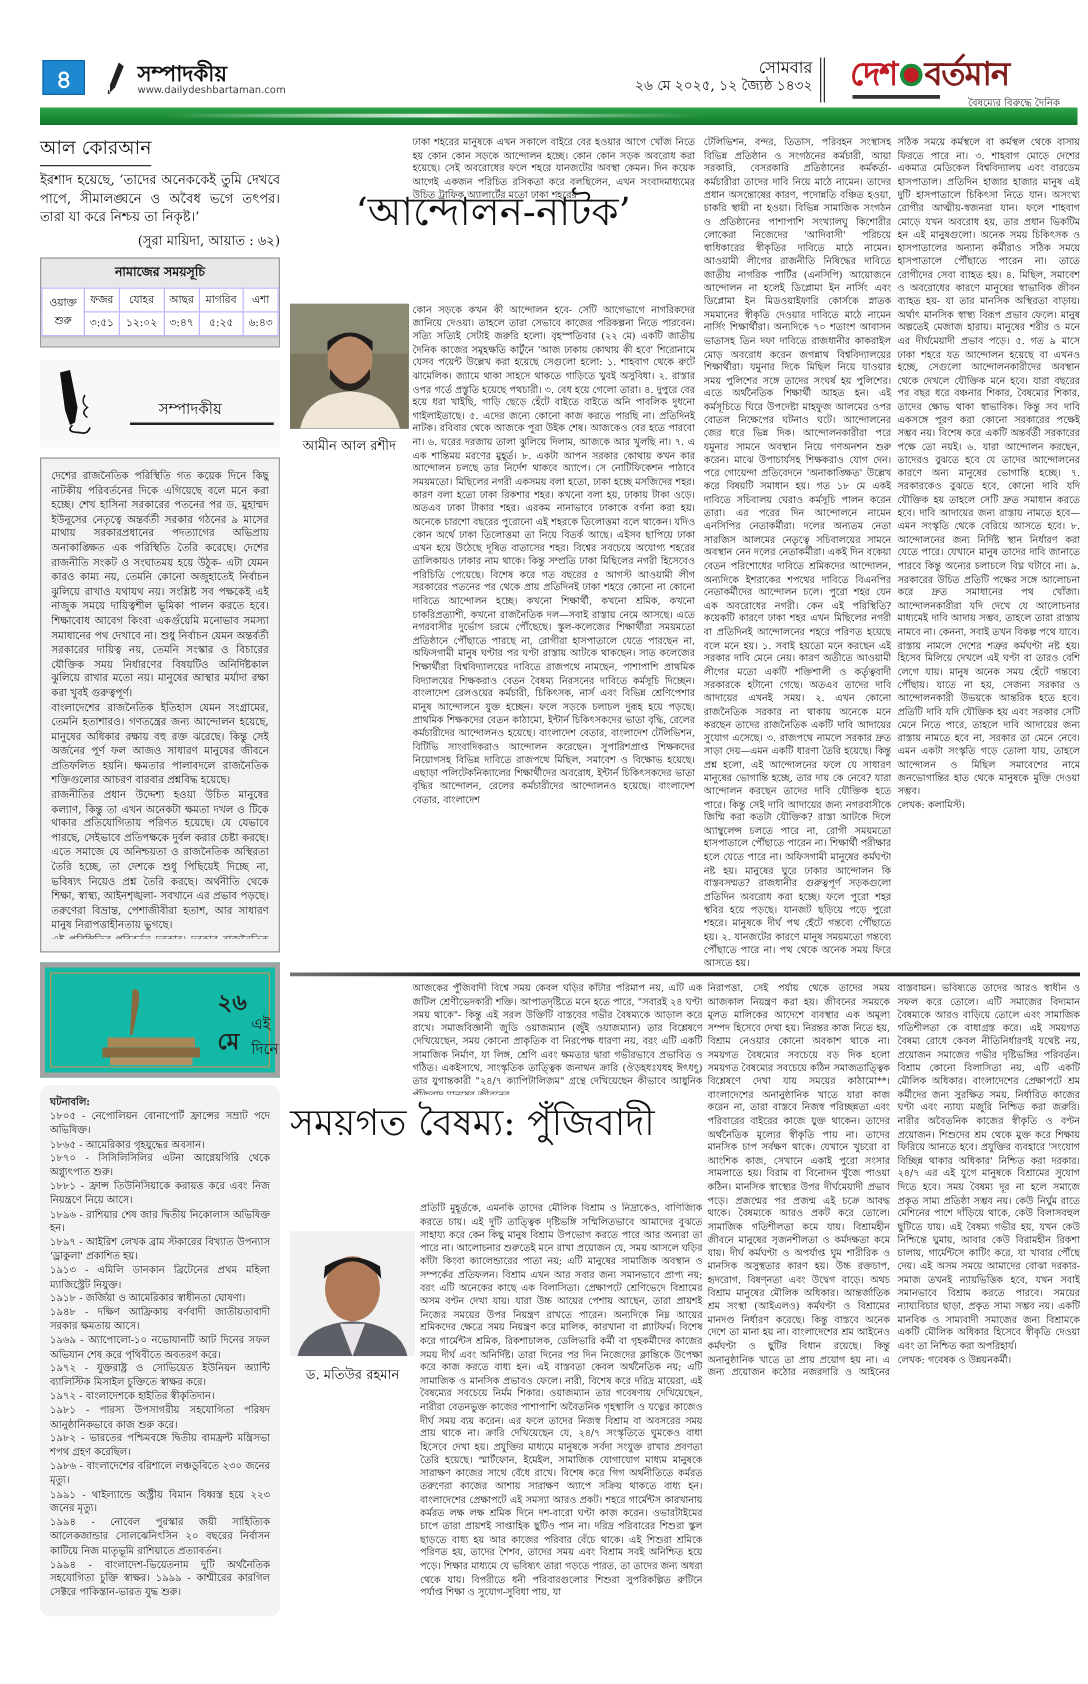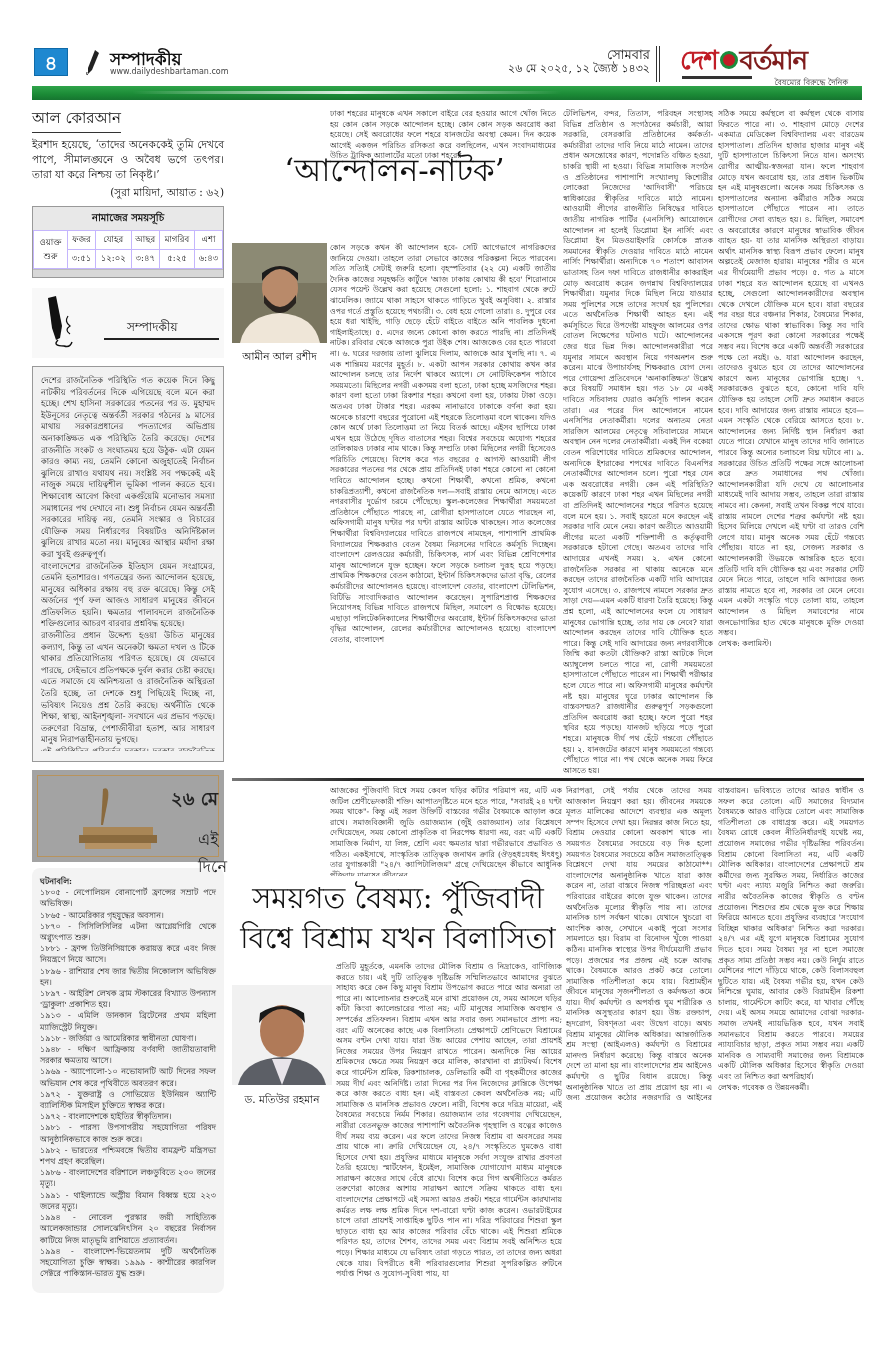--- a/index.html
+++ b/index.html
@@ -47,37 +47,37 @@
   .prayer td { border: 1px solid #c4b5fd; text-align: center; padding: 2px 0; height: 14px; }
   .prayer-footer { height: 8px; background: #d8d8d8; border-top: 1px solid #bbb; }
   .edit-banner { margin-top: 10px; height: 70px; position: relative; background: #f8f8f8; }
   .edit-banner .quill { position: absolute; left: 12px; top: 8px; width: 30px; height: 56px; }
   .edit-banner .label { position: absolute; left: 95px; top: 30px; font-size: 12px; }
   .edit-banner .rule { position: absolute; left: 72px; top: 50px; width: 115px; height: 2px; background: #222; }
   .editorial-box { margin-top: 8px; border: 1px solid #999; background: #f2f2f2; padding: 8px 8px 10px; }
   .editorial-title { text-align: center; font-size: 20px; line-height: 24px; padding-bottom: 6px; }
   .editorial-body { font-size: 8.2px; line-height: 11.6px; text-align: justify; color: #222; }
   .editorial-body p { margin-bottom: 0; }
-  .thisday { margin-top: 8px; height: 92px; background: #a3a3a3; border: 1px solid #a3a3a3; position: relative; }
+  .thisday { margin-top: 8px; height: 92px; background: #14b8a6; border: 4px solid #a3a3a3; position: relative; }
   .thisday::before { content:""; position:absolute; left:4px; top:4px; right:4px; bottom:4px; border:1px solid #b8935c; }
   .thisday .books { position: absolute; left: 40px; top: 14px; width: 95px; height: 68px; }
   .thisday .date { position: absolute; left: 138px; top: 14px; font-size: 18px; font-weight: bold; color: #222; }
-  .thisday .sub { position: absolute; left: 165px; top: 56px; font-size: 16px; color: #222; }
+  .thisday .sub { position: absolute; left: 165px; top: 36px; font-size: 12px; color: #222; }
   .events { margin-top: 6px; background: #f3f3f3; border-radius: 8px; padding: 8px 8px 10px; font-size: 8px; line-height: 11.2px; text-align: justify; color: #222; }
   .events .head { font-weight: bold; }
 
   
   .art1-title { position: absolute; left: 232px; top: 150px; width: 325px; text-align: center; font-size: 31px; line-height: 40px; }
   .author-photo { position: absolute; left: 232px; top: 243px; width: 95px; height: 100px; overflow: hidden; background: #6b6a54; }
   .author-name { position: absolute; left: 232px; top: 349px; width: 95px; text-align: center; font-size: 10.5px; }
   .col { position: absolute; font-size: 7.7px; line-height: 10.6px; text-align: justify; color: #222; overflow: hidden; }
   .divider { position: absolute; left: 232px; top: 778px; width: 632px; height: 3px; background: linear-gradient(90deg, #777, #222 20%, #222); }
 
   
-  .art2-title { position: absolute; left: 232px; top: 878px; width: 332px; text-align: center; font-size: 29px; line-height: 40px; }
+  .art2-title { position: absolute; left: 232px; top: 878px; width: 332px; font-size: 29px; line-height: 40px; }
   .author2-photo { position: absolute; left: 232px; top: 985px; width: 100px; height: 100px; overflow: hidden; background: #f0f0f0; }
   .author2-name { position: absolute; left: 232px; top: 1092px; width: 100px; text-align: center; font-size: 10.5px; }
 </style>
 </head>
 <body>
 
 <div class="header">
   <div class="page-num">৪</div>
   <div class="sec-logo">
     <svg class="pen-icon" viewBox="0 0 14 26">
@@ -210,21 +210,20 @@
 <div class="col" style="left:718px;top:109px;width:146px;height:664px;">
   <span>সঠিক সময়ে কর্মস্থলে বা কর্মস্থল থেকে বাসায় ফিরতে পারে না। ৩. শাহবাগ মোড়ে দেশের একমাত্র মেডিকেল বিশ্ববিদ্যালয় এবং বারডেম হাসপাতাল। প্রতিদিন হাজার হাজার মানুষ এই দুটি হাসপাতালে চিকিৎসা নিতে যান। অসংখ্য রোগীর আত্মীয়-স্বজনরা যান। ফলে শাহবাগ মোড়ে যখন অবরোধ হয়, তার প্রধান ভিকটিম হন এই মানুষগুলো। অনেক সময় চিকিৎসক ও হাসপাতালের অন্যান্য কর্মীরাও সঠিক সময়ে হাসপাতালে পৌঁছাতে পারেন না। তাতে রোগীদের সেবা ব্যাহত হয়। ৪. মিছিল, সমাবেশ ও অবরোধের কারণে মানুষের স্বাভাবিক জীবন ব্যাহত হয়- যা তার মানসিক অস্থিরতা বাড়ায়। অর্থাৎ মানসিক স্বাস্থ্য বিরূপ প্রভাব ফেলে। মানুষ অল্পতেই মেজাজ হারায়। মানুষের শরীর ও মনে এর দীর্ঘমেয়াদী প্রভাব পড়ে। ৫. গত ৯ মাসে ঢাকা শহরে যত আন্দোলন হয়েছে বা এখনও হচ্ছে, সেগুলো আন্দোলনকারীদের অবস্থান থেকে দেখলে যৌক্তিক মনে হবে। যারা বছরের পর বছর ধরে বঞ্চনার শিকার, বৈষম্যের শিকার, তাদের ক্ষোভ থাকা স্বাভাবিক। কিন্তু সব দাবি একসঙ্গে পূরণ করা কোনো সরকারের পক্ষেই সম্ভব নয়। বিশেষ করে একটি অন্তর্বর্তী সরকারের পক্ষে তো নয়ই। ৬. যারা আন্দোলন করছেন, তাদেরও বুঝতে হবে যে তাদের আন্দোলনের কারণে অন্য মানুষের ভোগান্তি হচ্ছে। ৭. সরকারকেও বুঝতে হবে, কোনো দাবি যদি যৌক্তিক হয় তাহলে সেটি দ্রুত সমাধান করতে হবে। দাবি আদায়ের জন্য রাস্তায় নামতে হবে—এমন সংস্কৃতি থেকে বেরিয়ে আসতে হবে। ৮. আন্দোলনের জন্য নির্দিষ্ট স্থান নির্ধারণ করা যেতে পারে। যেখানে মানুষ তাদের দাবি জানাতে পারবে কিন্তু অন্যের চলাচলে বিঘ্ন ঘটাবে না। ৯. সরকারের উচিত প্রতিটি পক্ষের সঙ্গে আলোচনা করে দ্রুত সমাধানের পথ খোঁজা। আন্দোলনকারীরা যদি দেখে যে আলোচনার মাধ্যমেই দাবি আদায় সম্ভব, তাহলে তারা রাস্তায় নামবে না। কেননা, সবাই তখন বিকল্প পথে যাবে। রাস্তায় নামলে দেশের শত্রুর কর্মঘণ্টা নষ্ট হয়। হিসেব মিলিয়ে দেখলে এই ঘণ্টা বা তারও বেশি লেগে যায়। মানুষ অনেক সময় হেঁটে গন্তব্যে পৌঁছায়। যাতে না হয়, সেজন্য সরকার ও আন্দোলনকারী উভয়কে আন্তরিক হতে হবে। প্রতিটি দাবি যদি যৌক্তিক হয় এবং সরকার সেটি মেনে নিতে পারে, তাহলে দাবি আদায়ের জন্য রাস্তায় নামতে হবে না, সরকার তা মেনে নেবে। এমন একটা সংস্কৃতি গড়ে তোলা যায়, তাহলে আন্দোলন ও মিছিল সমাবেশের নামে জনভোগান্তির হাত থেকে মানুষকে মুক্তি দেওয়া সম্ভব।</span>
   <div>লেখক: কলামিস্ট।</div>
 </div>
 
 <div class="divider"></div>
 
 <div class="col" style="left:330px;top:786px;width:232px;height:90px;">আজকের পুঁজিবাদী বিশ্বে সময় কেবল ঘড়ির কাঁটার পরিমাপ নয়, এটি এক জটিল শ্রেণীভেদকারী শক্তি। আপাতদৃষ্টিতে মনে হতে পারে, "সবারই ২৪ ঘণ্টা সময় থাকে"- কিন্তু এই সরল উক্তিটি বাস্তবের গভীর বৈষম্যকে আড়াল করে রাখে। সমাজবিজ্ঞানী জুডি ওয়াজম্যান (জুঁই ওয়াজম্যান) তার বিশ্লেষণে দেখিয়েছেন, সময় কোনো প্রাকৃতিক বা নিরপেক্ষ ধারণা নয়, বরং এটি একটি সামাজিক নির্মাণ, যা লিঙ্গ, শ্রেণি এবং ক্ষমতার দ্বারা গভীরভাবে প্রভাবিত ও গঠিত। একইসাথে, সাংস্কৃতিক তাত্ত্বিক জনাথন ক্রারি (ঔড়হধঃযধহ ঈৎধৎু) তার যুগান্তকারী "২৪/৭ ক্যাপিটালিজম" গ্রন্থে দেখিয়েছেন কীভাবে আধুনিক পুঁজিবাদ মানুষের জীবনের</div>
 <div class="art2-title">
   <div>সময়গত বৈষম্য: পুঁজিবাদী</div>
-  <div>বিশ্বে বিশ্রাম যখন বিলাসিতা</div>
 </div>
 <div class="author2-photo">
   <svg width="100" height="100" viewBox="0 0 100 100">
     <rect width="100" height="100" fill="#f1f1f1"></rect>
     <ellipse cx="50" cy="46" rx="22" ry="26" fill="#b07a58"></ellipse>
     <path d="M27 38 Q50 10 73 38 L72 28 Q50 14 28 28 Z" fill="#1a1a1a"></path>
     <path d="M6 100 Q12 74 50 72 Q88 74 94 100 Z" fill="#5c5f66"></path>
     <path d="M40 74 L50 100 L60 74 Z" fill="#e8e4ea"></path>
   </svg>
 </div>

